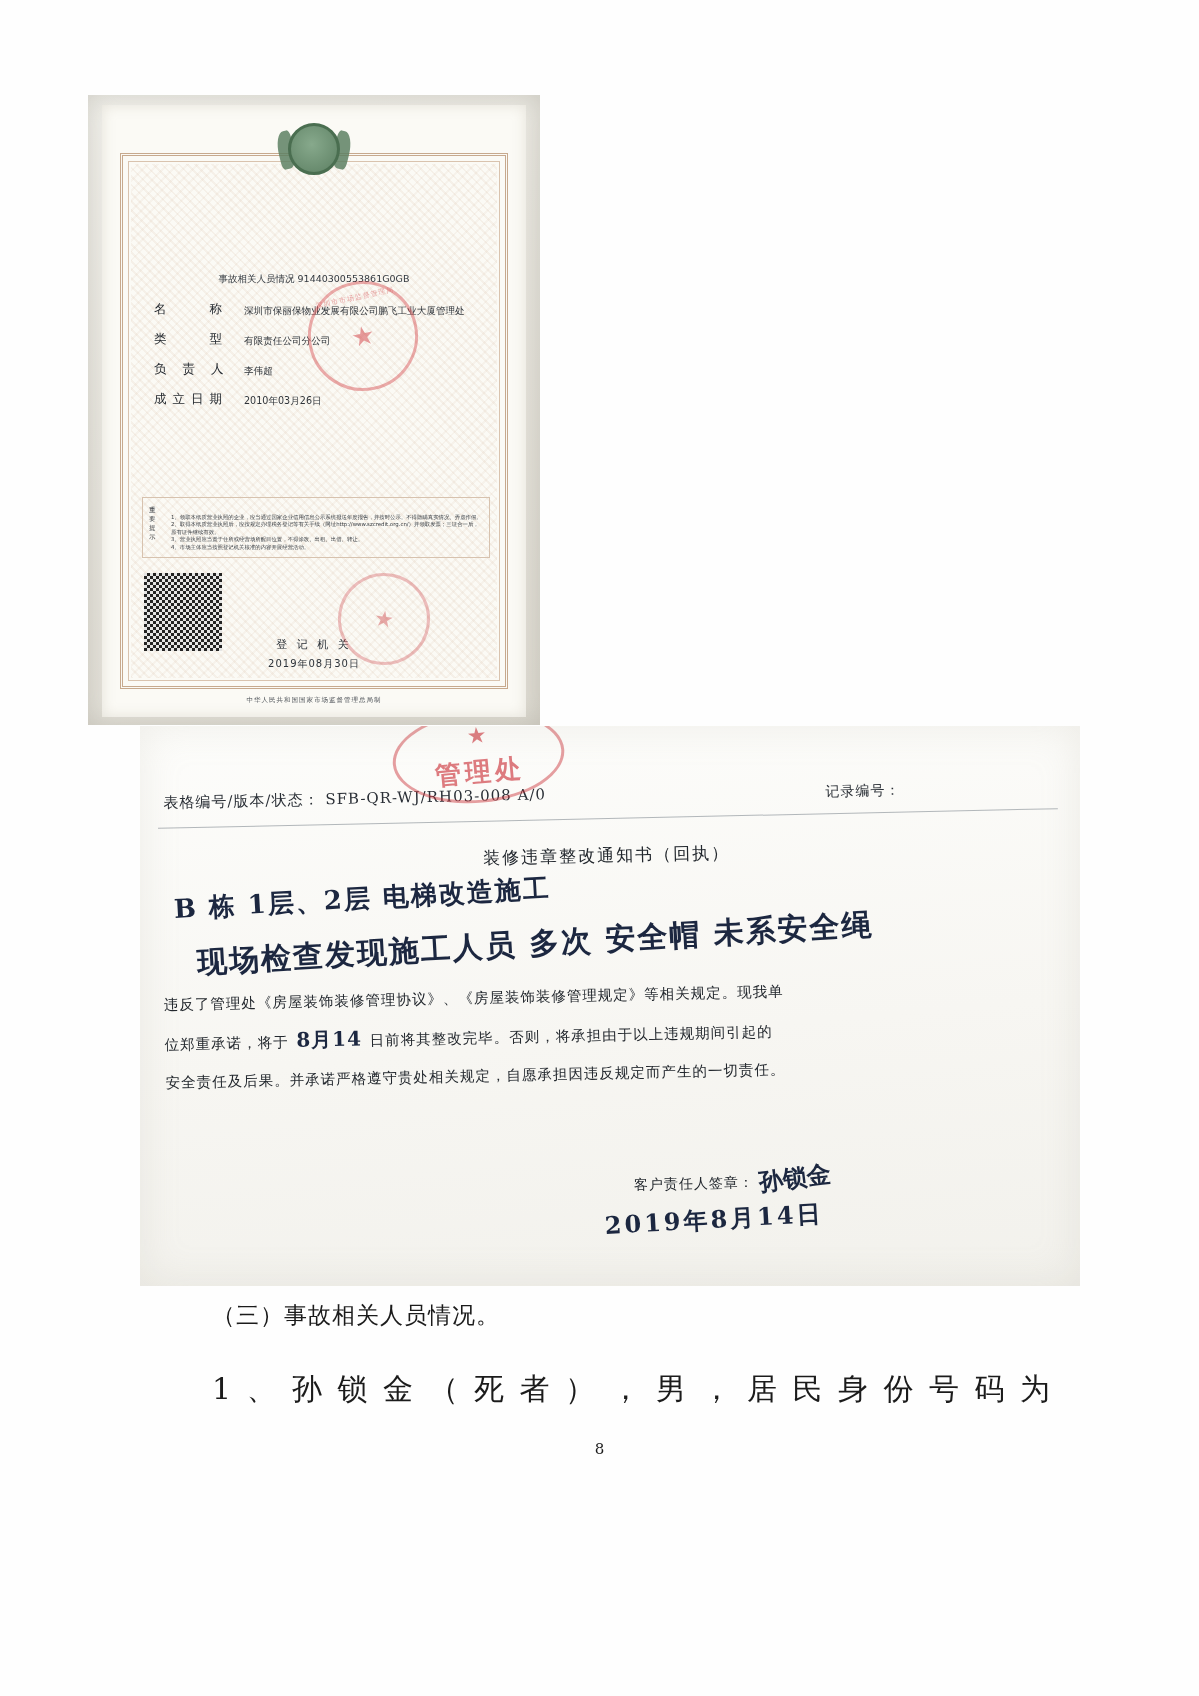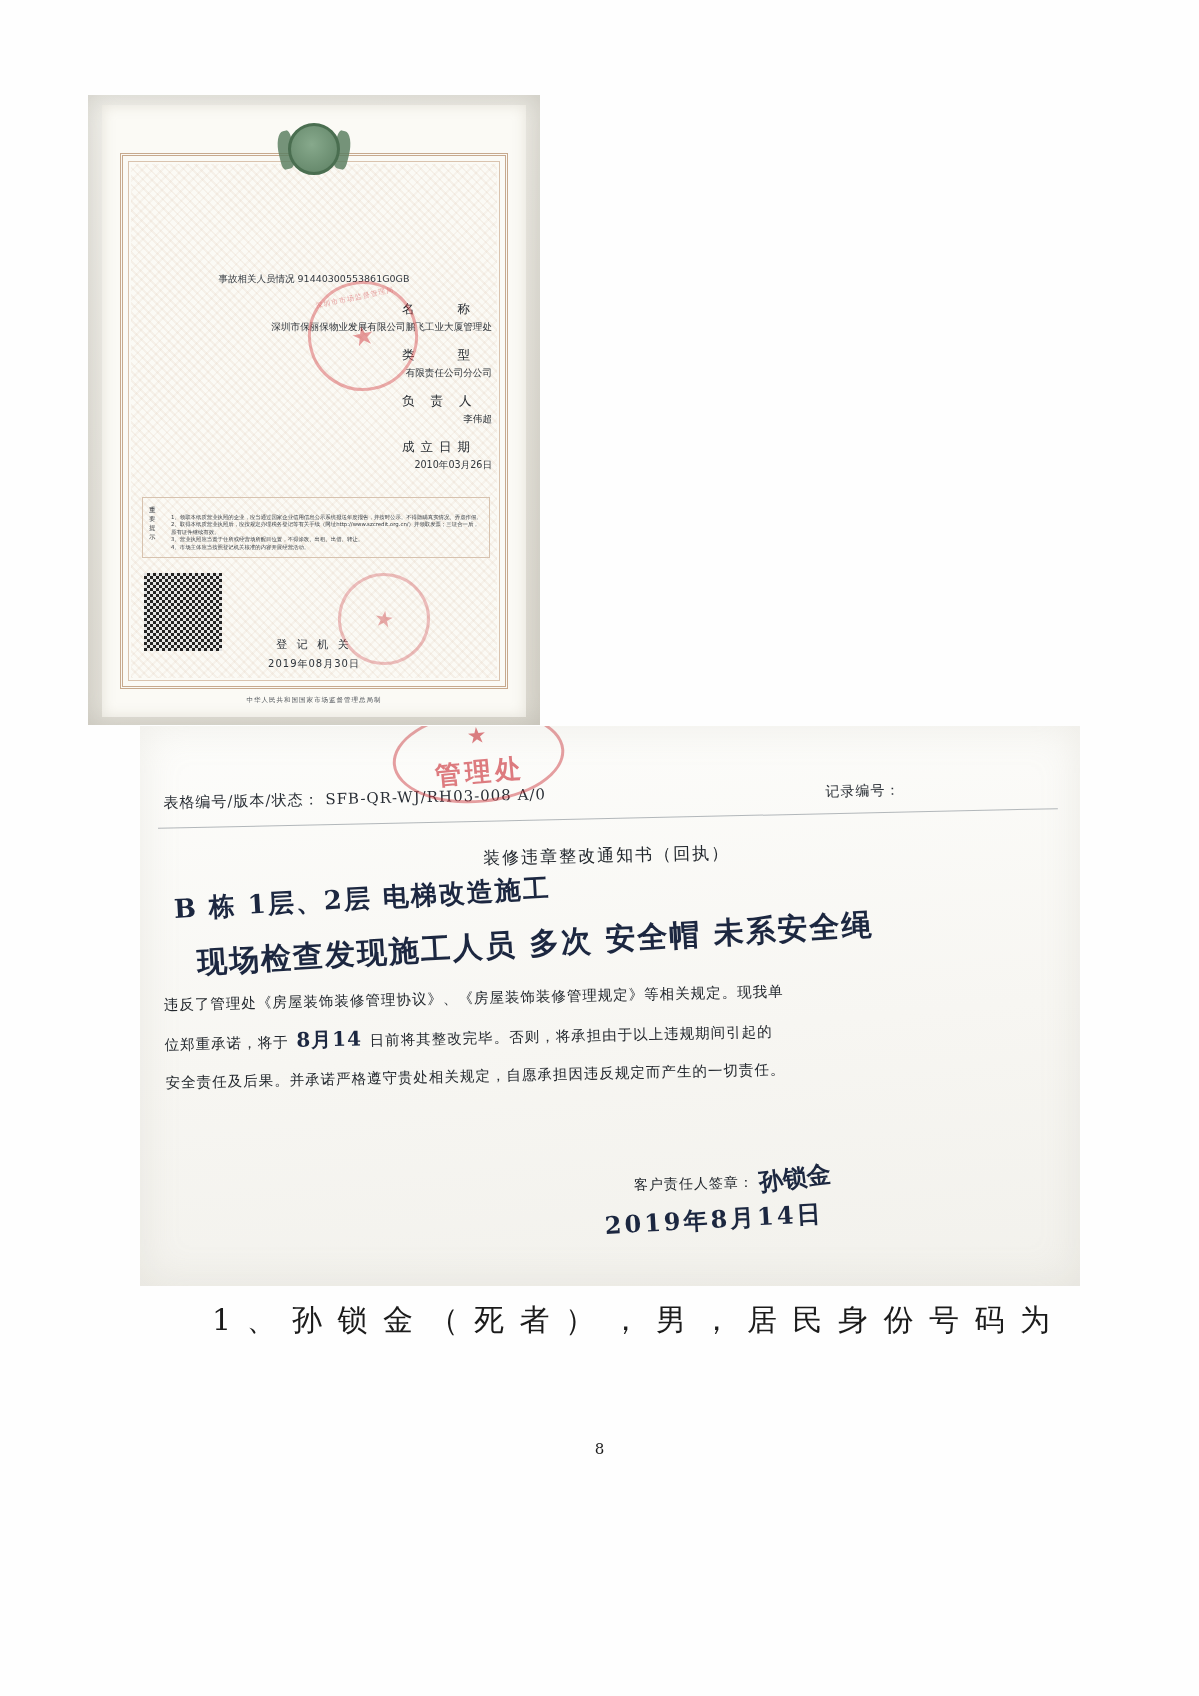--- a/index.html
+++ b/index.html
@@ -116,23 +116,22 @@
   .lic-fields {
     position: absolute;
     left: 52px;
     right: 34px;
     top: 196px;
     font-size: 11px;
     color: #2b3138;
   }
   .lic-row {
     display: flex;
-    align-items: flex-end;
+    align-items: center;
     margin-bottom: 13px;
-    flex-direction: column;
   }
   .lic-label {
     width: 90px;
     flex: none;
     letter-spacing: 6px;
     font-size: 12.5px;
     color: #262b31;
   }
   .lic-value {
     flex: 1;
@@ -541,18 +540,19 @@
         <span>客户责任人签章：</span>
         <span class="sig">孙锁金</span>
       </div>
 
       <div class="nt-date">2019年8月14日</div>
     </div>
     <div class="nt-edge-shadow"></div>
   </div>
 
   <div class="doc-text">
+    <div class="doc-line-1">（三）事故相关人员情况。</div>
     <div class="doc-line-2">1、孙锁金（死者），男，居民身份号码为</div>
   </div>
 
   <div class="page-number">8</div>
 
 </div>
 
 </body></html>

